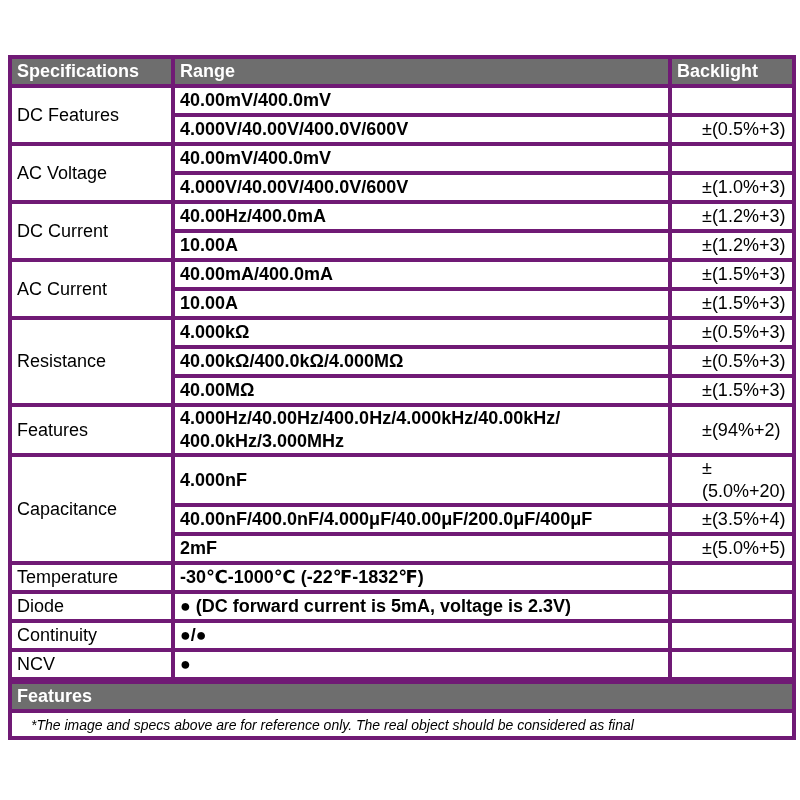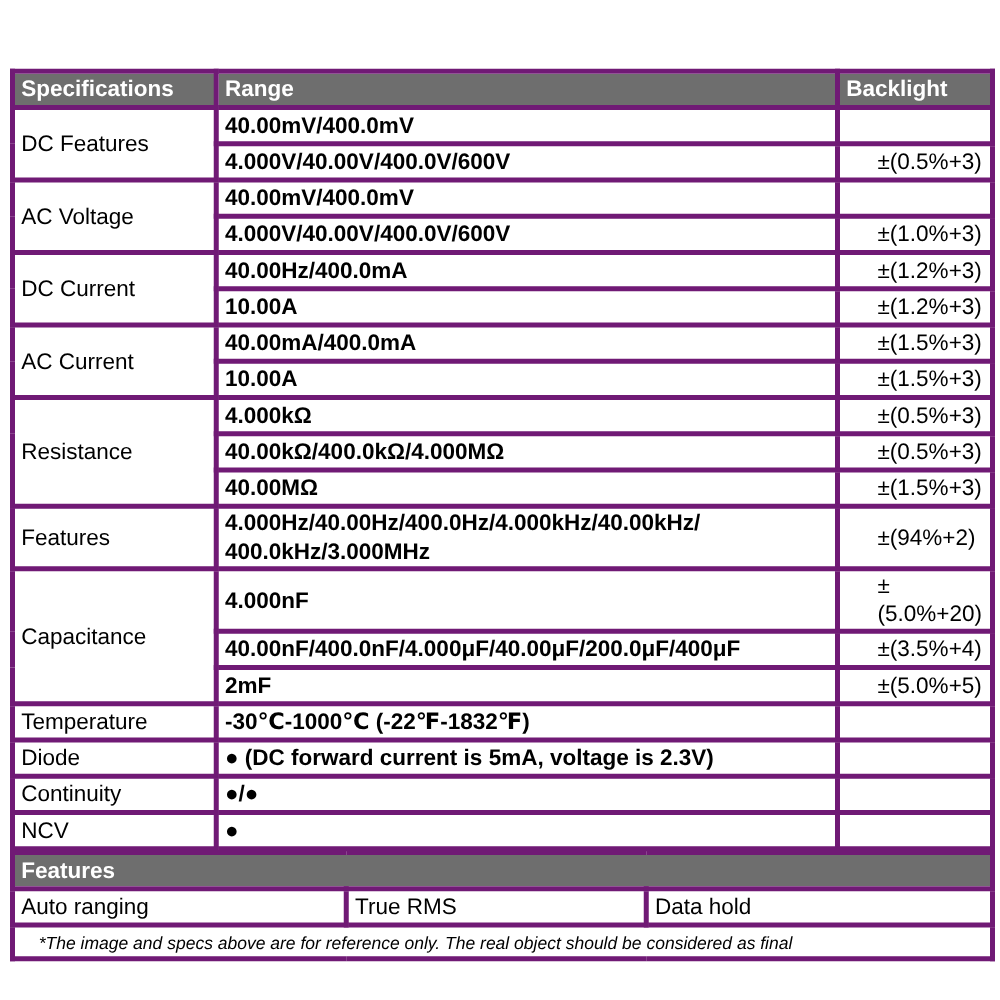--- a/index.html
+++ b/index.html
@@ -170,24 +170,19 @@
   <table class="features-table">
     <colgroup>
       <col style="width:267px">
       <col style="width:240px">
       <col style="width:277px">
     </colgroup>
     <tbody>
         <tr>
       <th colspan="3">Features</th>
     </tr>
-    <tr>
-      <td>Auto ranging</td>
-      <td>True RMS</td>
-      <td>Data hold</td>
-    </tr>
     <tr class="note">
       <td colspan="3">*The image and specs above are for reference only. The real object should be considered as final</td>
     </tr>
   </tbody>
     </table>
 
 </div>
 
 </body></html>

